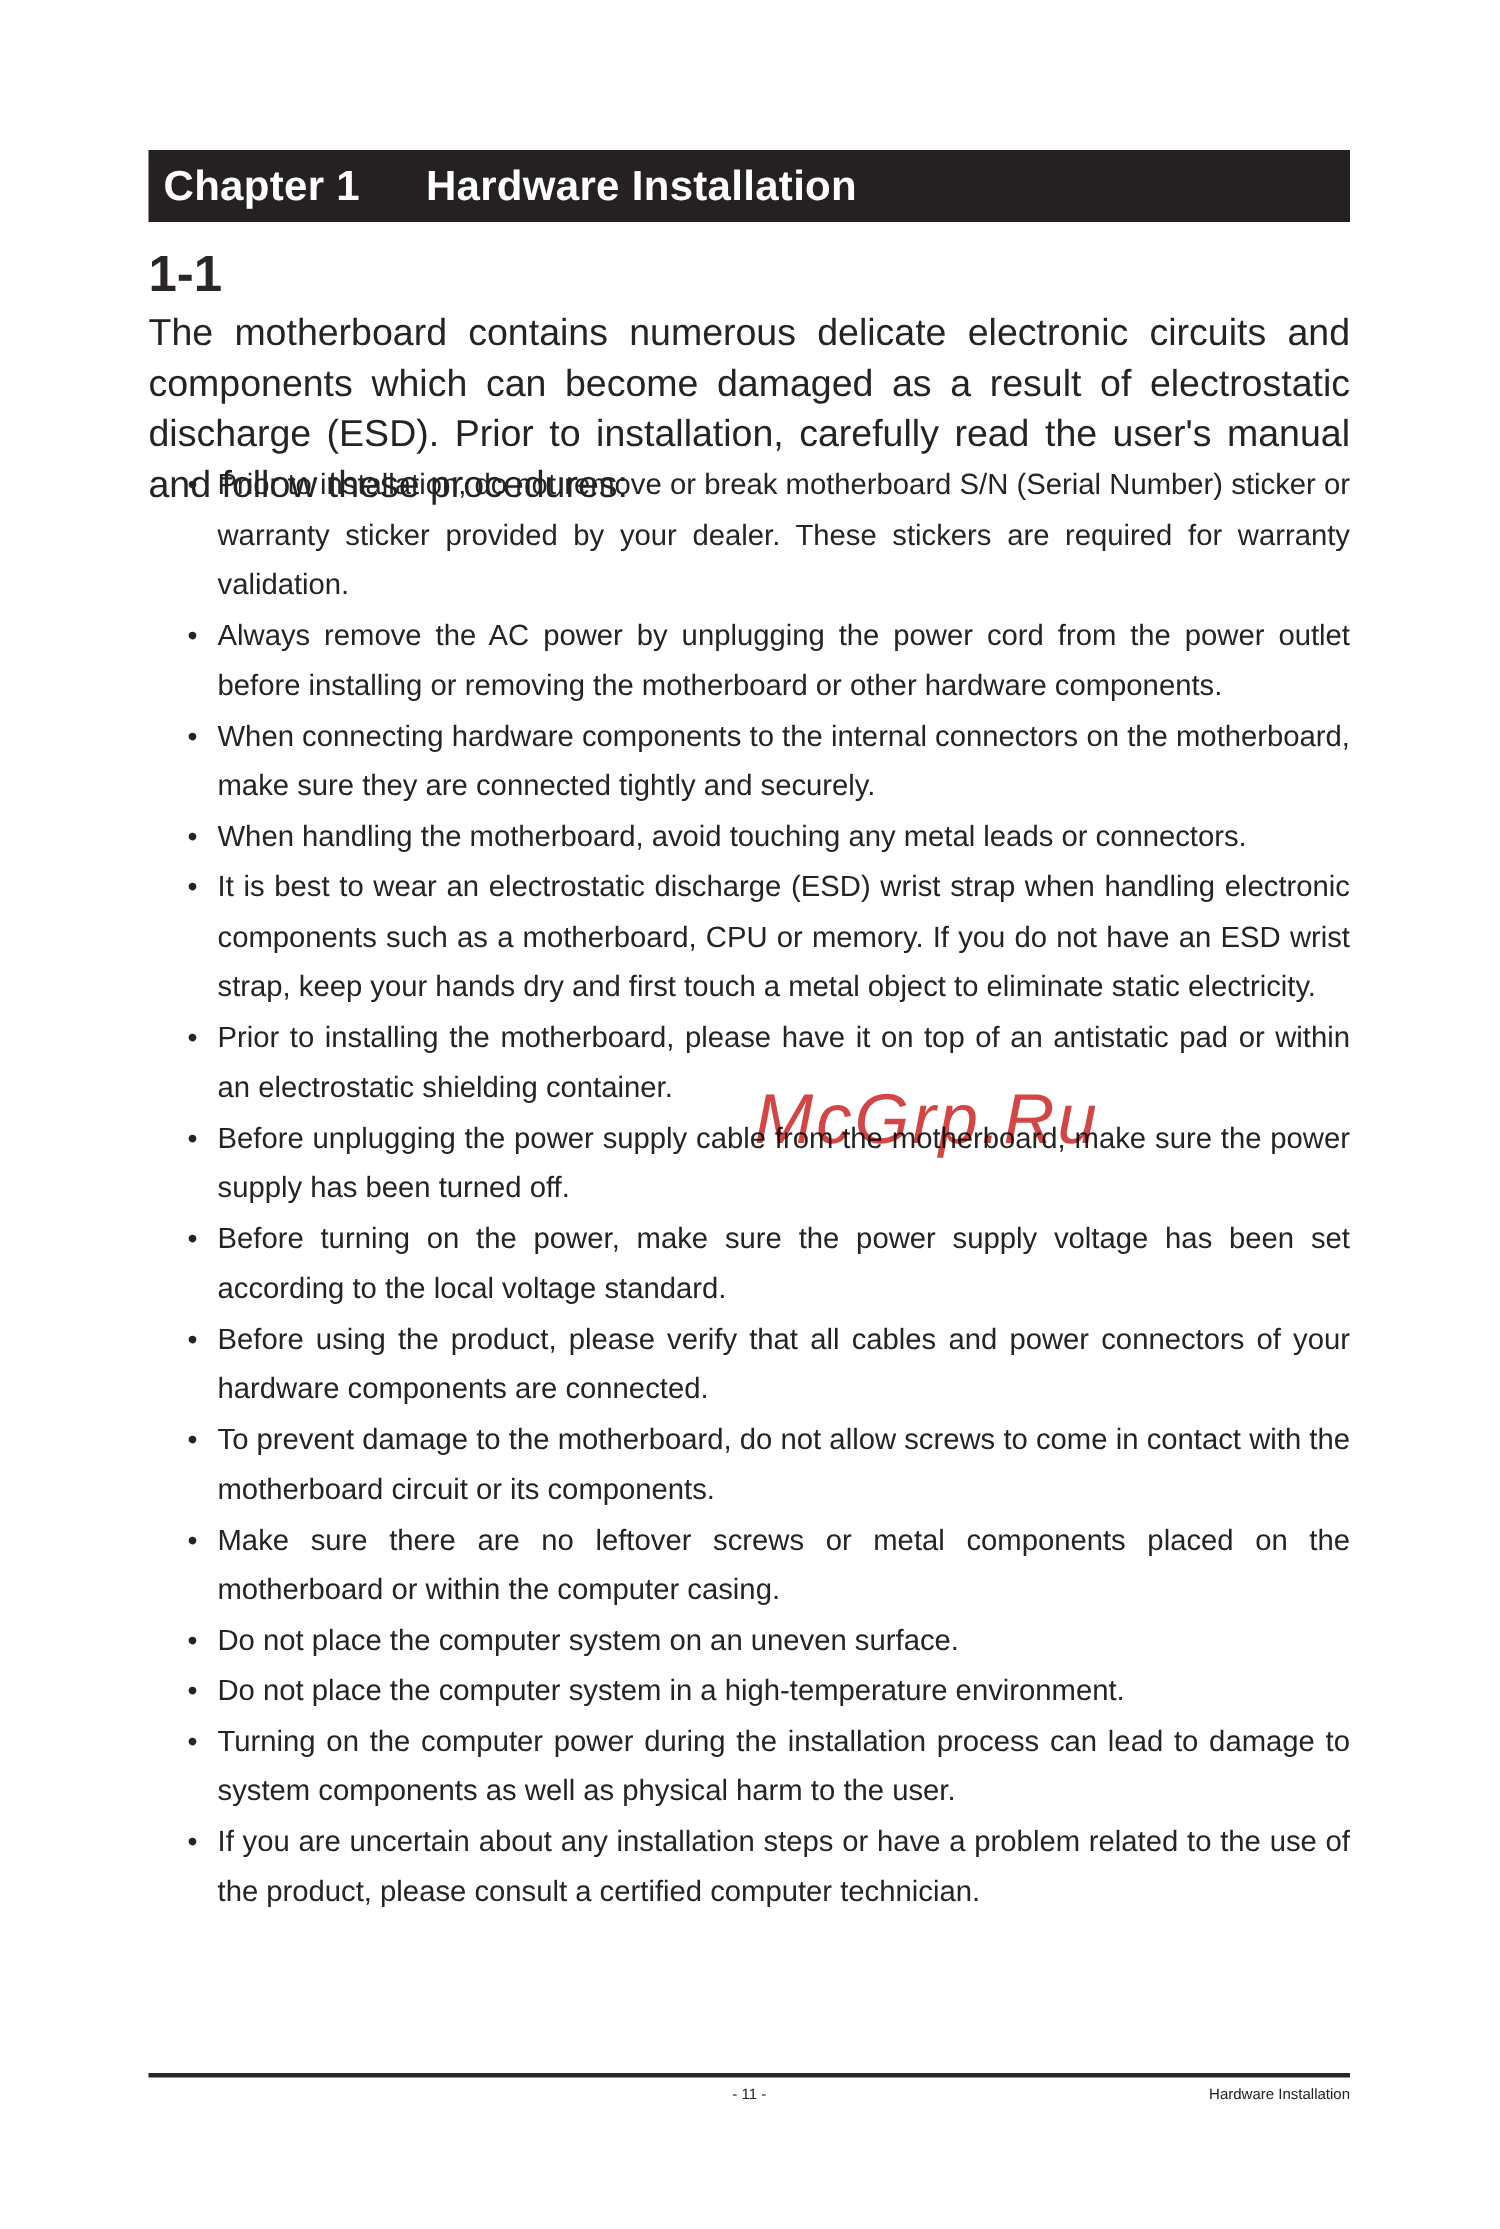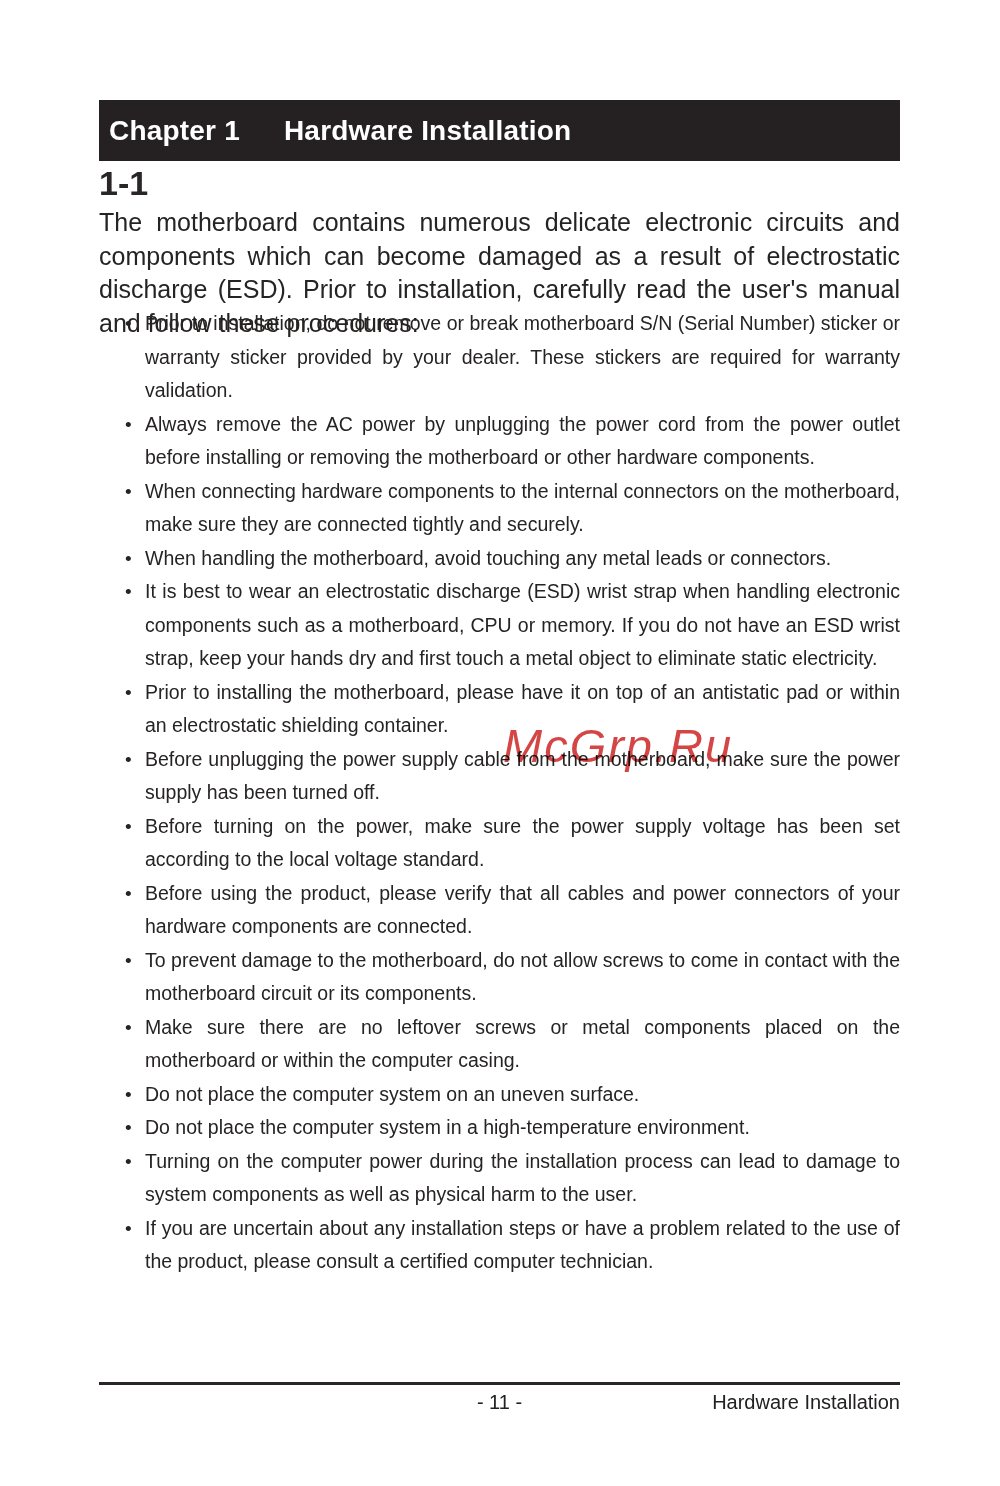--- a/index.html
+++ b/index.html
@@ -18,21 +18,21 @@
     top: 0;
     width: 801px;
     height: 1486px;
   }
   
   .chapter-banner {
     position: absolute;
     top: 100px;
     left: 0;
     width: 801px;
-    height: 61px;
+    height: 48px;
     background: #252122;
     color: #ffffff;
     display: flex;
     align-items: center;
     padding-left: 10px;
     font-size: 28px;
     font-weight: bold;
     letter-spacing: 0.2px;
   }
   .chapter-banner .chapter-label { margin-right: 44px; }
@@ -96,21 +96,21 @@
     pointer-events: none;
   }
   
   .footer {
     position: absolute;
     top: 1382px;
     left: 0;
     width: 801px;
     border-top: 3px solid #2a2627;
     padding-top: 5px;
-    font-size: 20px;
+    font-size: 10px;
     color: #232021;
     height: 30px;
   }
   .footer .page-number {
     position: absolute;
     left: 0;
     right: 0;
     top: 6px;
     text-align: center;
   }

